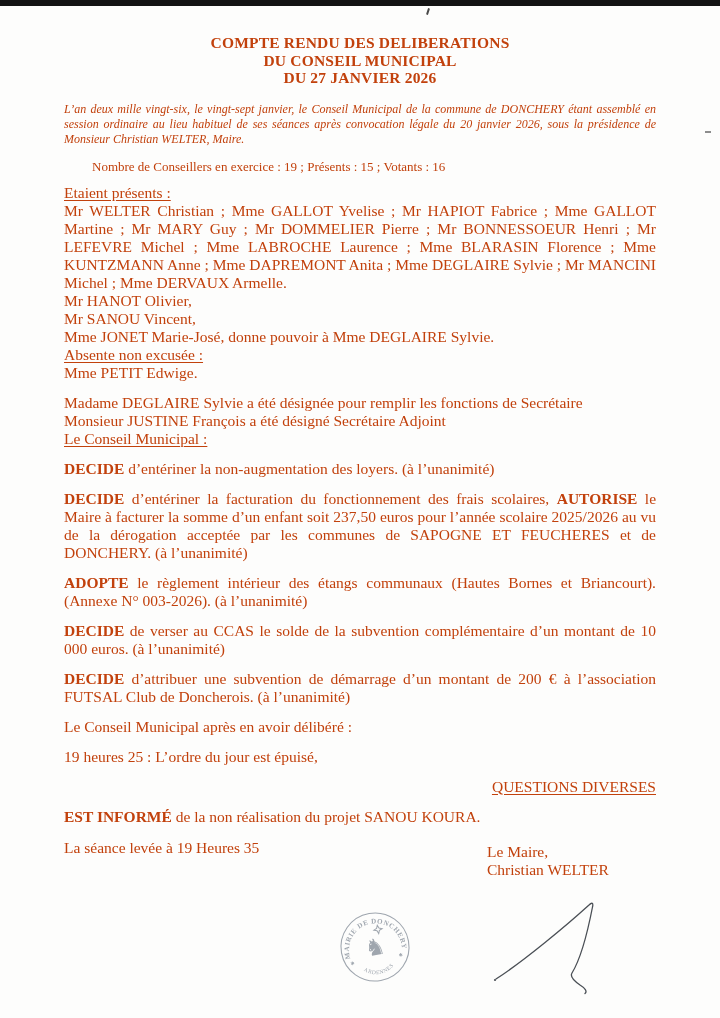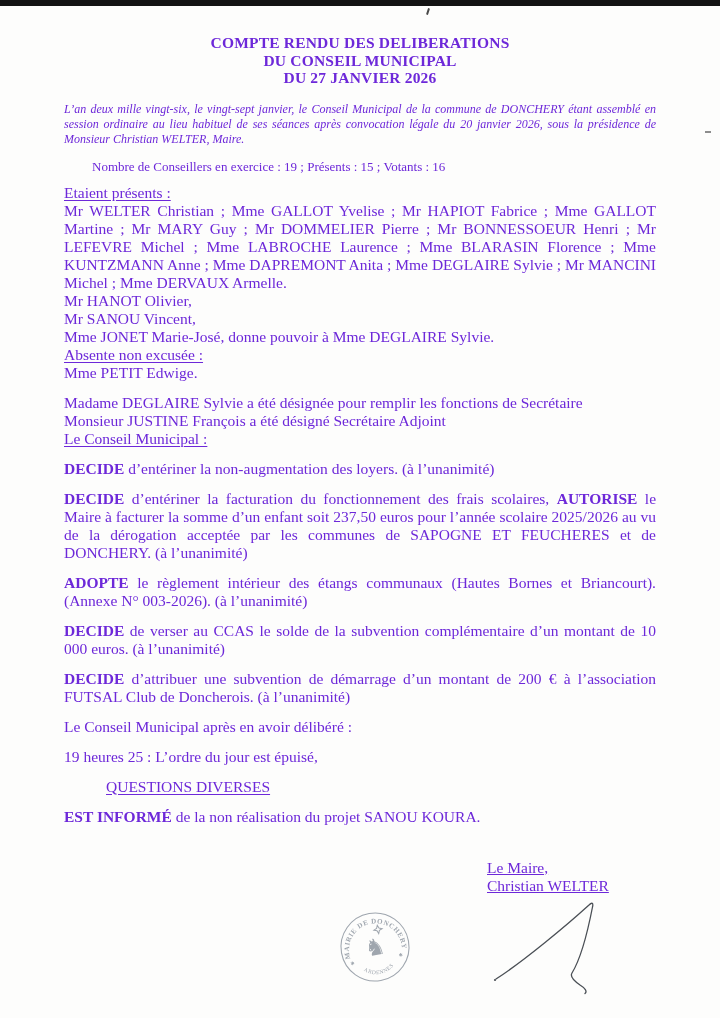--- a/index.html
+++ b/index.html
@@ -1,40 +1,40 @@
 <!DOCTYPE html>
 <html><head>
 <meta charset="utf-8">
 <style>
   html,body { margin:0; padding:0; background:#e9e9e9; }
   .page {
     position:relative; width:720px; height:1018px; margin:0 auto;
     background:#fdfdfc; overflow:hidden;
-    font-family:"Liberation Serif", serif; color:#6d28d9;
+    font-family:"Liberation Serif", serif; color:#c2410c;
   }
   .scan-topbar { position:absolute; top:0; left:0; width:720px; height:6px; background:#131313; }
   .speck-1 { position:absolute; left:427px; top:8px; width:2px; height:7px; background:#4a4a4a; transform:rotate(18deg); border-radius:1px; }
   .speck-2 { position:absolute; left:705px; top:131px; width:6px; height:2px; background:#8d8d8d; }
 
   .content { position:absolute; left:64px; top:34px; width:592px; }
 
   p { margin:0; }
   .title-line { text-align:center; font-weight:bold; font-size:15.5px; line-height:17.5px; letter-spacing:0.2px; }
   .intro { margin-top:15px; font-size:12px; line-height:15px; text-align:justify;font-style:italic; }
   .counts { margin-top:12px; font-size:13px; line-height:15px;margin-left:28px; }
 
   .body-text { font-size:15.5px; line-height:18px; }
   .heading { font-weight:normal; text-decoration:underline; text-underline-offset:2px; }
   .mt-sec { margin-top:10px; }
   .mt-gap { margin-top:12px; }
   .justify { text-align:justify; }
-  .questions { margin-left:42px; text-decoration:underline; text-underline-offset:2px; }
+  .questions { margin-left:42px; text-decoration:underline; text-underline-offset:2px;text-align:right; }
 
   .footer-row { position:relative; margin-top:13px; height:190px; font-size:15.5px; line-height:18px; }
-  .sig-block { position:absolute; left:423px; top:20px;text-decoration:underline; }
+  .sig-block { position:absolute; left:423px; top:4px; }
   .sig-svg { position:absolute; left:415px; top:42px; }
   .sig-svg path { fill:none; stroke:#4a4f55; stroke-width:1.3; stroke-linecap:round; }
   .stamp-svg { position:absolute; left:273px; top:70px; transform:rotate(-10deg); opacity:0.85; }
   .stamp-svg * { stroke:#8f97a1; fill:none; }
   .stamp-svg text, .stamp-svg textPath { fill:#8f97a1; stroke:none; font-family:"Liberation Serif", serif; }
 </style>
 </head>
 <body>
 
 <div class="page">
@@ -73,20 +73,21 @@
           <p class="mt-gap justify"><b>DECIDE</b><span> de verser au CCAS le solde de la subvention complémentaire d’un montant de 10 000 euros. (à l’unanimité)</span></p>
           <p class="mt-gap justify"><b>DECIDE</b><span> d’attribuer une subvention de démarrage d’un montant de 200 € à l’association FUTSAL Club de Doncherois. (à l’unanimité)</span></p>
         </div>
 
       <p class="mt-gap">Le Conseil Municipal après en avoir délibéré :</p>
       <p class="mt-gap">19 heures 25 : L’ordre du jour est épuisé,</p>
       <p class="questions mt-gap">QUESTIONS DIVERSES</p>
       <p class="mt-gap"><b>EST INFORMÉ</b><span> de la non réalisation du projet SANOU KOURA.</span></p>
 
       <div class="footer-row">
+        <p>La séance levée à 19 Heures 35</p>
 
         <div class="sig-block">
           <p>Le Maire,</p>
           <p>Christian WELTER</p>
         </div>
 
         <svg class="sig-svg" width="130" height="120" viewBox="0 0 130 120">
           <circle cx="16" cy="99" r="1.1" fill="#4a4f55" stroke="none"></circle>
           <path d="M17 98 C 45 80, 88 44, 110 24 C 113 21, 114.5 22, 113.5 26 C 110 44, 104 74, 93 92 C 90.5 96, 95 100, 101 104 C 106 107, 108.5 110.5, 106 112.5"></path>
         </svg>

